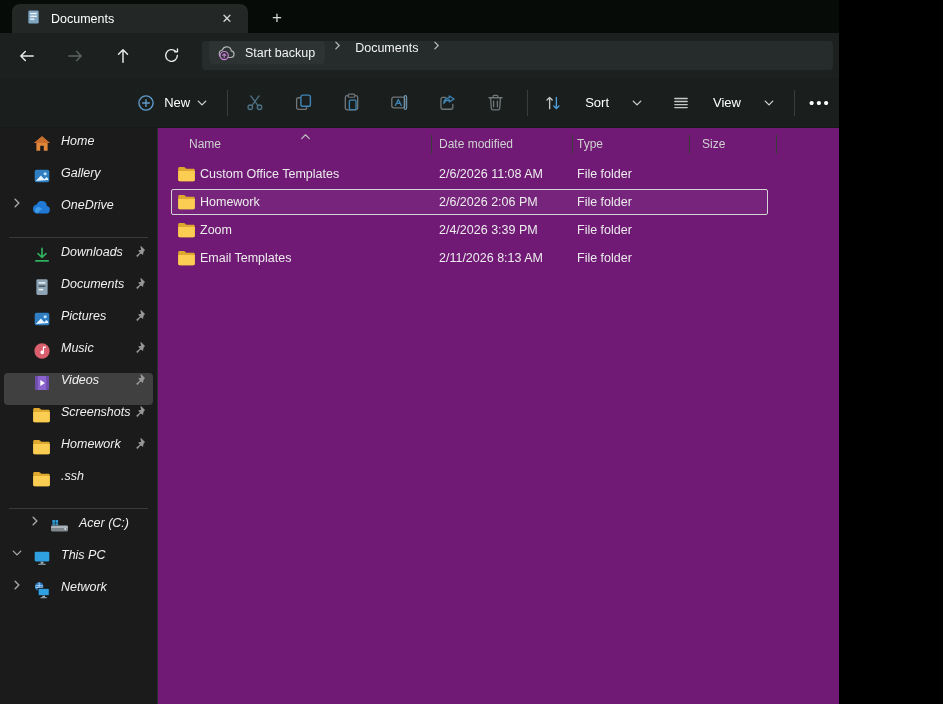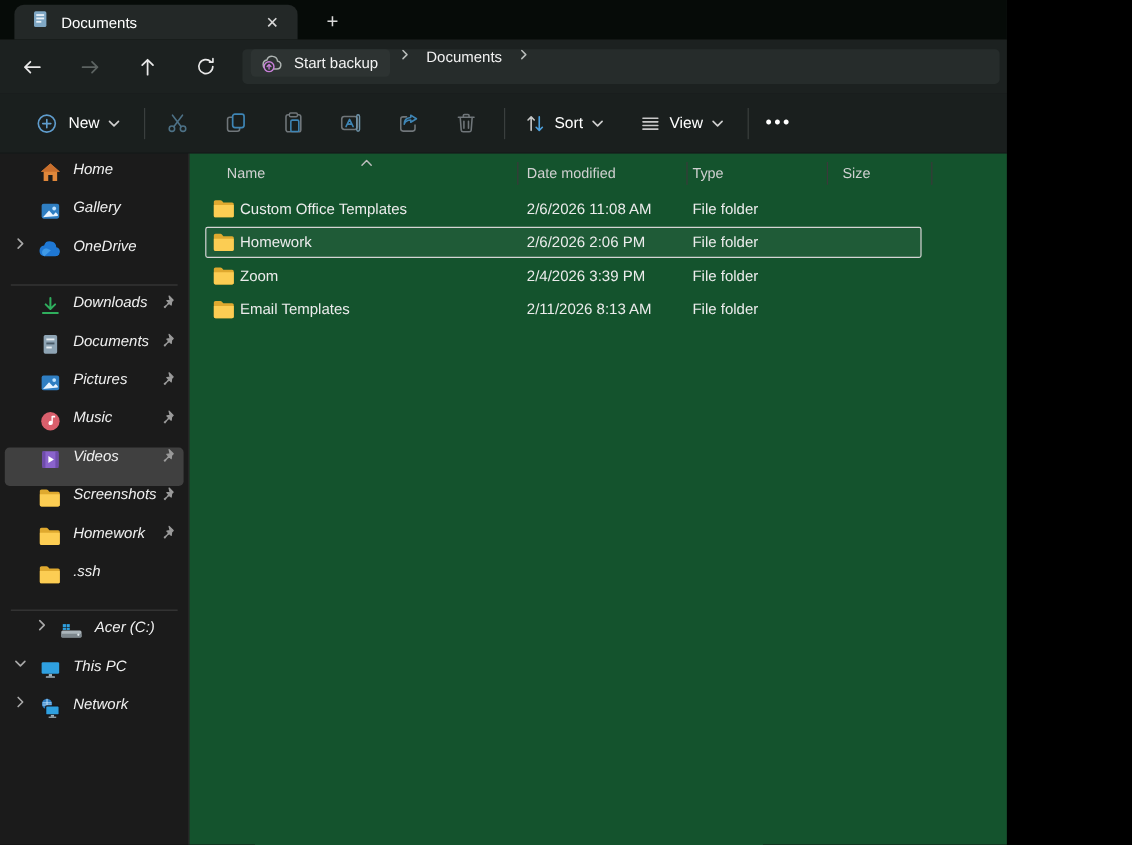--- a/index.html
+++ b/index.html
@@ -25,45 +25,45 @@
   .addressbar { flex:1; height:29px; margin:0 6px 0 14px; background:#262c2b; border-radius:4px;
                 display:flex; align-items:flex-start; padding:0 4px; }
   .backup-chip { height:23px; background:#2d3332; border-radius:4px; display:flex; align-items:center;
                  padding:0 10px 0 8px; margin-left:3px; }
   .backup-chip span { color:#f2f2f2; font-size:12.5px; margin-left:8px; white-space:nowrap; }
   .crumb-sep { width:24px; display:flex; justify-content:center; }
   .crumb { color:#f2f2f2; font-size:12.5px; padding:0 6px; white-space:nowrap; }
 
   
   .toolbar { height:50px; background:#1a1f1e; display:flex; align-items:center; flex:0 0 50px;
-             border-bottom:1px solid #151a19; }
+             border-bottom:1px solid #151a19;justify-content:flex-end; }
   .new-btn { display:flex; align-items:center; margin-left:20px; padding:6px 10px; border-radius:4px; }
   .new-btn span { color:#ffffff; font-size:13px; margin:0 7px 0 9px; }
   .tb-divider { width:1px; height:26px; background:#3a3f3e; }
   .tb-icon { width:38px; height:34px; display:flex; align-items:center; justify-content:center;
              border-radius:4px; margin:0 5px; }
-  .dd-btn { display:flex; align-items:center; padding:6px 8px; border-radius:4px; }
+  .dd-btn { display:flex; align-items:center; padding:6px 8px; border-radius:4px;gap:16px; }
   .dd-btn span { color:#ffffff; font-size:13px; margin:0 7px; }
   .more-btn { width:38px; height:34px; display:flex; align-items:center; justify-content:center;
               border-radius:4px; color:#ffffff; font-size:15px; letter-spacing:2px; }
 
   
   .body { flex:1; display:flex; min-height:0; }
   .sidebar { width:158px; background:#1b1b1b; border-right:1px solid #2e2e2e; padding-top:6px; }
   .sb-item { height:32px; display:flex; align-items:flex-start; margin:0 4px; border-radius:4px;
              position:relative;font-style:italic; }
   .sb-item.selected { background:#404040; }
   .sb-chev { width:26px; display:flex; align-items:center; justify-content:center; flex:0 0 26px; }
   .sb-icon { width:19px; height:19px; display:flex; align-items:center; justify-content:center; flex:0 0 19px; margin-left:2px;}
   .sb-label { color:#f0f0f0; font-size:12.5px; margin-left:10px; flex:1; white-space:nowrap; }
   .sb-pin { width:20px; display:flex; align-items:center; justify-content:center; margin-right:4px; }
   .sb-sep { height:1px; background:#3a3a3a; margin:7px 9px 7px 9px; }
   .indent1 { margin-left:18px; }
 
-  .main { flex:1; background:#14532d; position:relative; }
+  .main { flex:1; background:#701a75; position:relative; }
 
   
   .cols { position:relative; height:28px; margin-top:2px; }
   .col-label { position:absolute; top:7px; color:#cfd0d0; font-size:12px; white-space:nowrap; }
   .col-sep { position:absolute; top:5px; height:19px; width:1px; background:#3a3a3a; }
   .sort-caret { position:absolute; left:142px; top:-3px; }
 
   
   .rows { margin-top:2px; }
   .file-row { position:relative; height:28px; }

